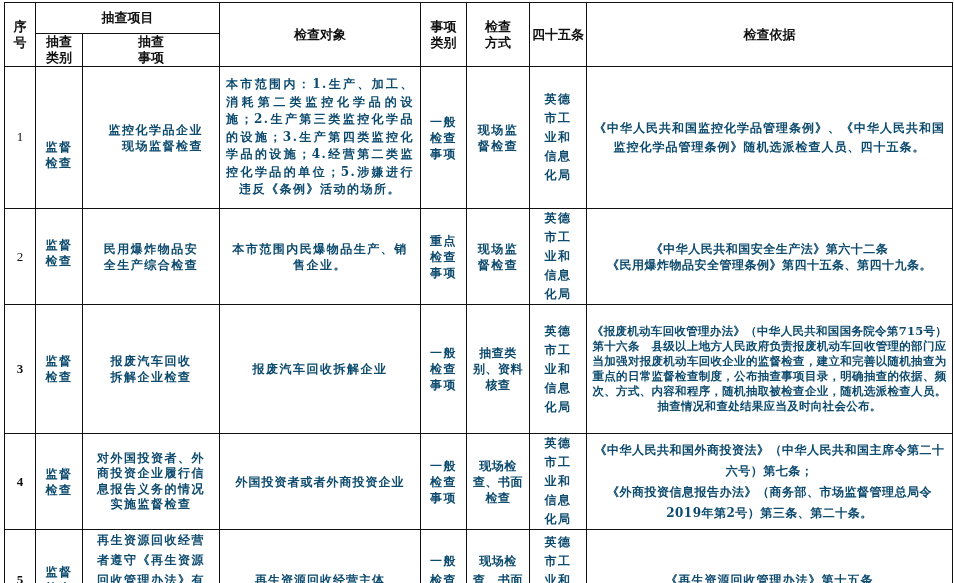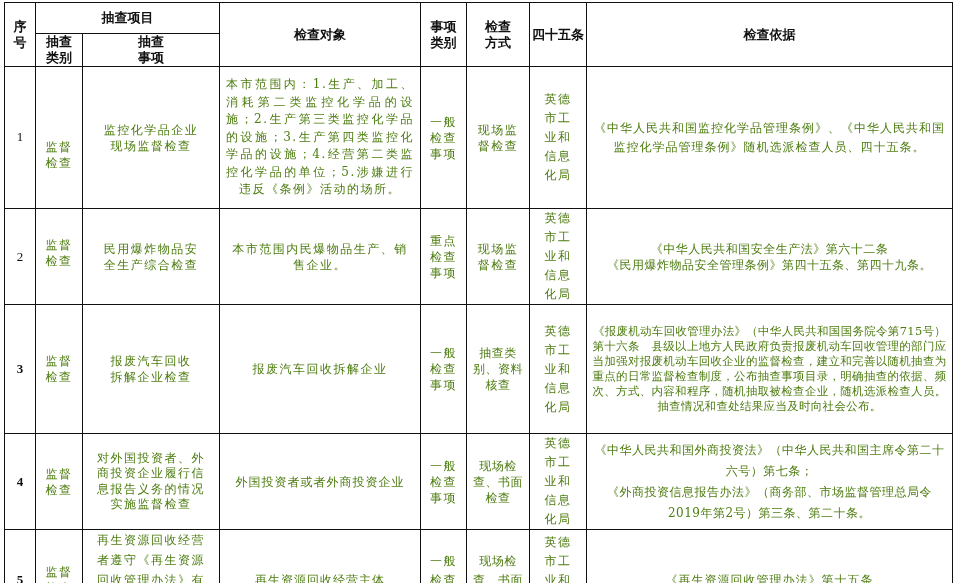--- a/index.html
+++ b/index.html
@@ -5,21 +5,21 @@
   html, body { margin: 0; padding: 0; background: #ffffff; }
   body { width: 954px; height: 583px; overflow: hidden; position: relative; }
   .wrap { position: absolute; left: 4px; top: 2px; }
   table { border-collapse: collapse; table-layout: fixed; width: 948px;
     font-family: "DejaVu Serif", "Liberation Serif", serif; color: #111; }
   td, th { border: 1.5px solid #111; padding: 0 3px; text-align: center; vertical-align: middle;
     font-size: 12px; line-height: 16px; font-weight: normal; overflow: hidden; }
   th { font-family: "DejaVu Sans", "Liberation Sans", sans-serif; font-weight: bold; font-size: 13px; line-height: 16px; }
   .num { font-family: "Liberation Serif", serif; font-size: 13px; }
   .num.bold { font-weight: bold; }
-  .gray { color: #4d7c0f; letter-spacing: 1.5px; }
+  .gray { color: #0c4a6e; letter-spacing: 1.5px; font-weight: bold; }
   .basis { letter-spacing: 1px; }
   .left-just { text-align: justify; text-align-last: center; }
 </style>
 </head>
 <body>
 
 <div class="wrap">
 <table>
   <colgroup>
     <col style="width:31px">
@@ -43,21 +43,21 @@
     </tr>
     <tr style="height:31px">
       <th style="word-break:break-all;padding:0 6px;">抽查类别</th>
       <th style="word-break:break-all;padding:0 52px;">抽查事项</th>
     </tr>
   </thead>
   <tbody>
     <tr style="height:142px">
       <td class="num" style="vertical-align:top;padding-top:62px;">1</td>
       <td class="gray" style="word-break:break-all;padding:0 8px;vertical-align:top;padding-top:72px;">监督检查</td>
-      <td class="gray" style="padding:0 16px;">监控化学品企业现场监督检查</td>
+      <td class="gray" style="padding:0 16px;text-align:right;">监控化学品企业现场监督检查</td>
       <td class="gray left-just" style="line-height:17.5px;padding:0 6px;">本市范围内：1.生产、加工、消耗第二类监控化学品的设施；2.生产第三类监控化学品的设施；3.生产第四类监控化学品的设施；4.经营第二类监控化学品的单位；5.涉嫌进行违反《条例》活动的场所。</td>
       <td class="gray" style="word-break:break-all;padding:0 6px;">一般检查事项</td>
       <td class="gray" style="word-break:break-all;padding:0 8px;">现场监督检查</td>
       <td class="gray" style="word-break:break-all;padding:0 8px;line-height:19px;">英德市工业和信息化局</td>
       <td class="gray basis" style="padding:0 6px;line-height:19px;">《中华人民共和国监控化学品管理条例》、《中华人民共和国监控化学品管理条例》随机选派检查人员、四十五条。</td>
     </tr>
     <tr style="height:81px">
       <td class="num">2</td>
       <td class="gray" style="word-break:break-all;padding:0 8px;vertical-align:top;padding-top:28px;">监督检查</td>
       <td class="gray" style="padding:0 16px;">民用爆炸物品安全生产综合检查</td>

